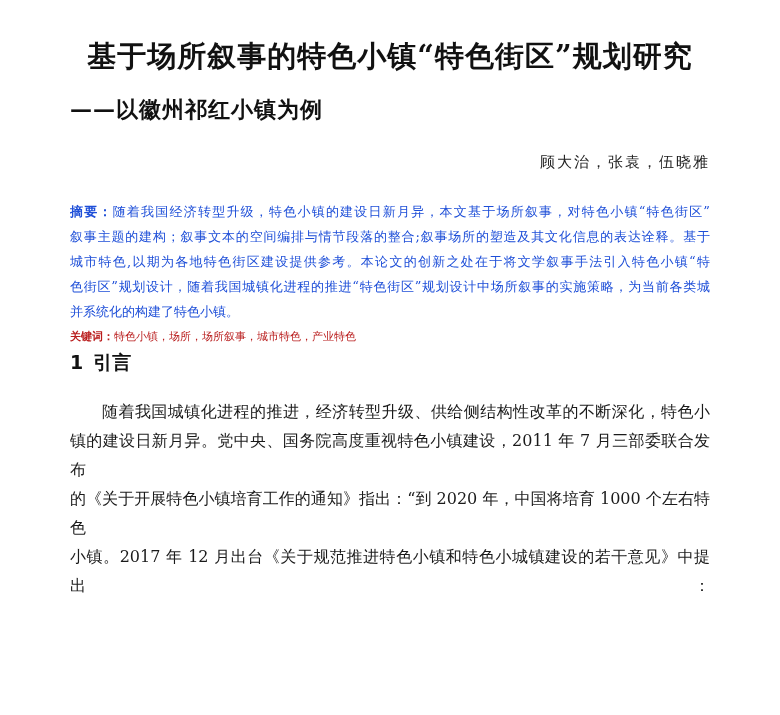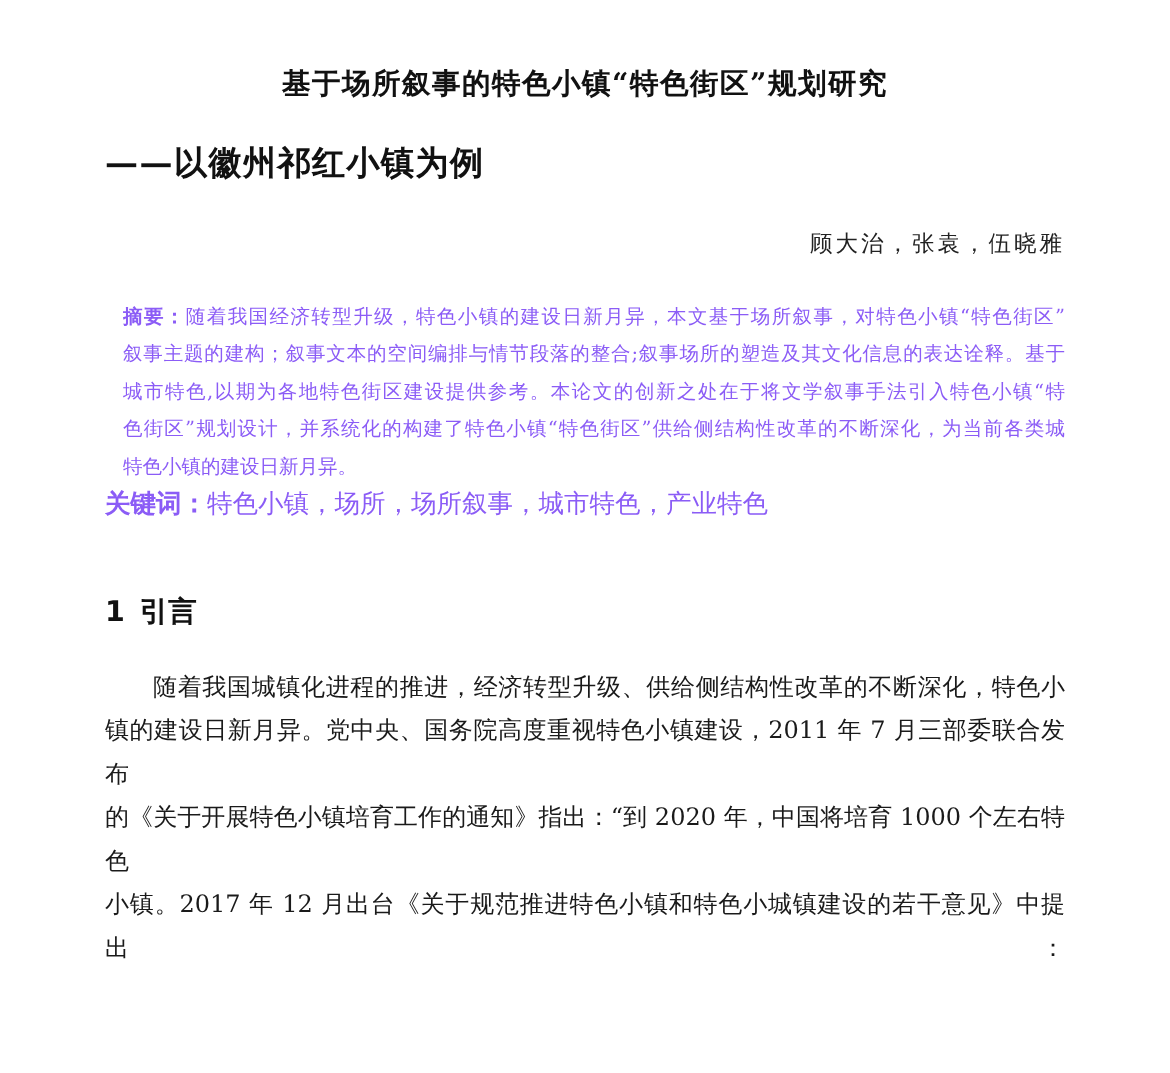--- a/index.html
+++ b/index.html
@@ -13,21 +13,21 @@
   }
   .page {
     width: 780px;
     height: 715px;
     padding: 0 70px;
     overflow: hidden;
     background: #ffffff;
   }
   .paper-title {
     margin-top: 40px;
-    font-size: 19px;
+    font-size: 29px;
     font-weight: bold;
     text-align: center;
     line-height: 32px;
     letter-spacing: 1px;
     color: #111111;
   }
   .paper-subtitle {
     margin-top: 22px;
     font-size: 22px;
     font-weight: bold;
@@ -41,42 +41,40 @@
     font-size: 15px;
     text-align: right;
     line-height: 21px;
     letter-spacing: 2px;
     color: #222222;
   }
   .abstract {
     margin-top: 26px;
     font-size: 13px;
     line-height: 25px;
-    color: #8b5cf6;
-    margin-left: 12px;
+    color: #1d4ed8;
   }
   .abs-line, .kw-line, .body-line {
     white-space: nowrap;
     overflow: hidden;
   }
   .fill {
     text-align: justify;
     text-align-last: justify;
     white-space: normal;
   }
   .bold-label {
     font-weight: bold;
   }
   .kw-line {
-    font-size: 17px;
+    font-size: 11px;
     line-height: 25px;
-    color: #8b5cf6;
+    color: #b91c1c;
   }
   .section-heading {
-    margin-top: 46px;
     font-family: "DejaVu Sans", "Liberation Sans", sans-serif;
     font-size: 19px;
     font-weight: bold;
     line-height: 26px;
     color: #111111;
   }
   .section-heading .sec-num { margin-right: 10px; }
   .intro {
     margin-top: 22px;
     font-size: 16px;
@@ -93,22 +91,22 @@
   <h1 class="paper-title">基于场所叙事的特色小镇“特色街区”规划研究</h1>
 
   <h2 class="paper-subtitle">——以徽州祁红小镇为例</h2>
 
   <div class="authors">顾大治，张袁，伍晓雅</div>
 
   <div class="abstract">
     <div class="abs-line fill"><span class="bold-label">摘要：</span><span>随着我国经济转型升级，特色小镇的建设日新月异，本文基于场所叙事，对特色小镇“特色街区”</span></div>
     <div class="abs-line fill">叙事主题的建构；叙事文本的空间编排与情节段落的整合;叙事场所的塑造及其文化信息的表达诠释。基于</div>
     <div class="abs-line fill">城市特色,以期为各地特色街区建设提供参考。本论文的创新之处在于将文学叙事手法引入特色小镇“特</div>
-    <div class="abs-line fill">色街区”规划设计，并系统化的构建了特色小镇“特色街区”供给侧结构性改革的不断深化，为当前各类城</div>
-    <div class="abs-line">特色小镇的建设日新月异。</div>
+    <div class="abs-line fill">色街区”规划设计，随着我国城镇化进程的推进“特色街区”规划设计中场所叙事的实施策略，为当前各类城</div>
+    <div class="abs-line">并系统化的构建了特色小镇。</div>
   </div>
 
   <div class="kw-line"><span class="bold-label">关键词：</span><span>特色小镇，场所，场所叙事，城市特色，产业特色</span></div>
 
   <h3 class="section-heading"><span class="sec-num">1</span><span>引言</span></h3>
 
   <div class="intro">
     <div class="body-line fill indent">随着我国城镇化进程的推进，经济转型升级、供给侧结构性改革的不断深化，特色小</div>
     <div class="body-line fill">镇的建设日新月异。党中央、国务院高度重视特色小镇建设，2011 年 7 月三部委联合发布</div>
     <div class="body-line fill">的《关于开展特色小镇培育工作的通知》指出：“到 2020 年，中国将培育 1000 个左右特色</div>

